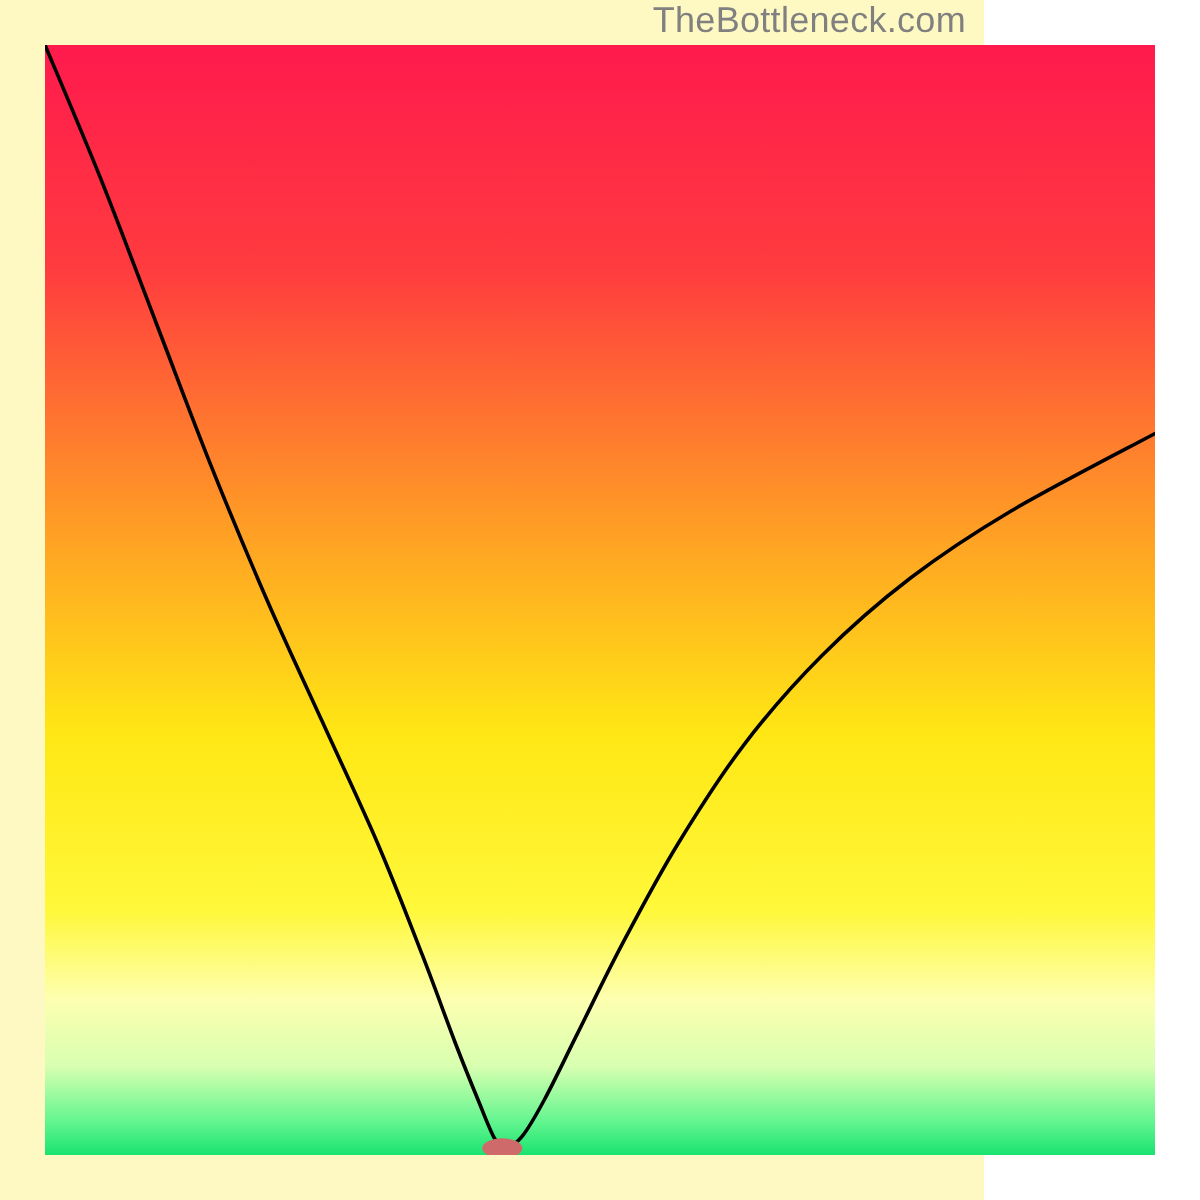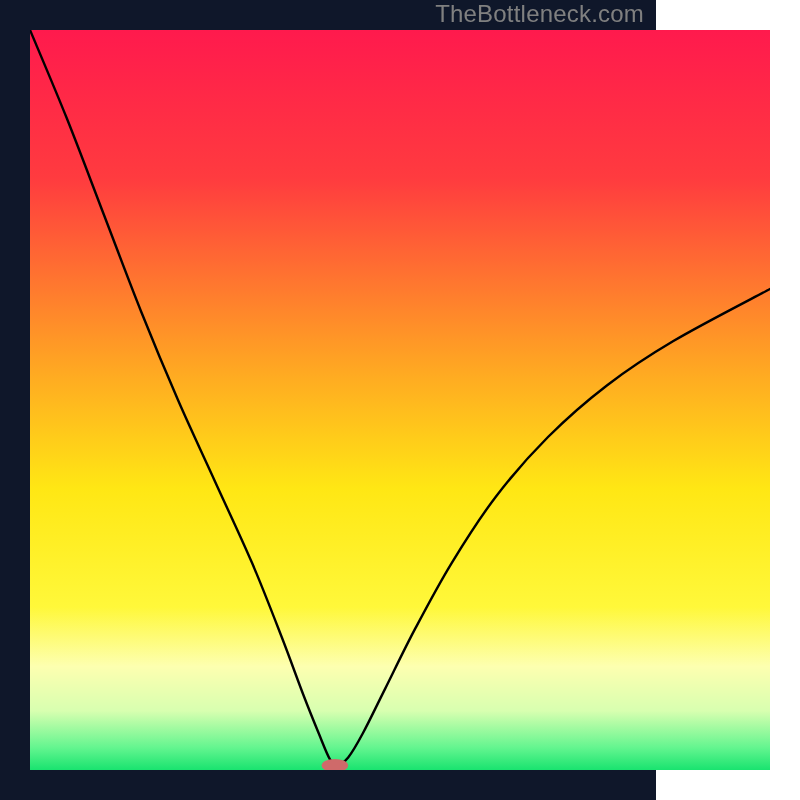--- a/index.html
+++ b/index.html
@@ -7,21 +7,21 @@
     padding: 0;
     width: 800px;
     height: 800px;
     overflow: hidden;
     font-family: Arial, Helvetica, sans-serif;
   }
   .stage {
     position: relative;
     width: 656px;
     height: 800px;
-    background: #0f172a;
+    background: #fef9c3;
   }
   .watermark {
     position: absolute;
     top: 0px;
     right: 12px;
     color: #808080;
     font-size: 24px;
     font-family: Arial, sans-serif;
     letter-spacing: 0.2px;
     z-index: 5;

